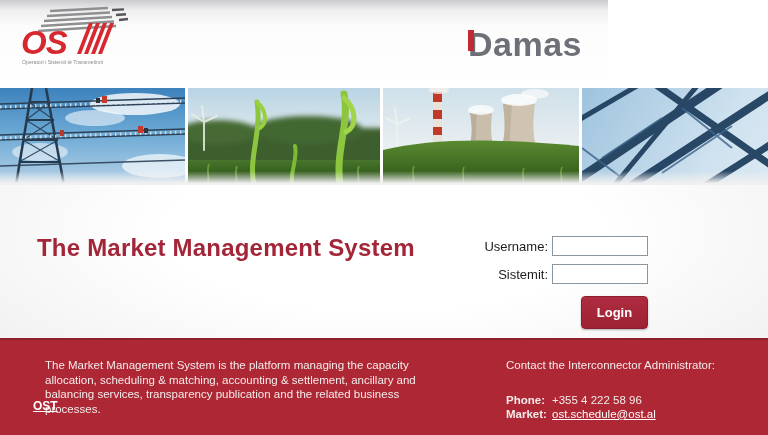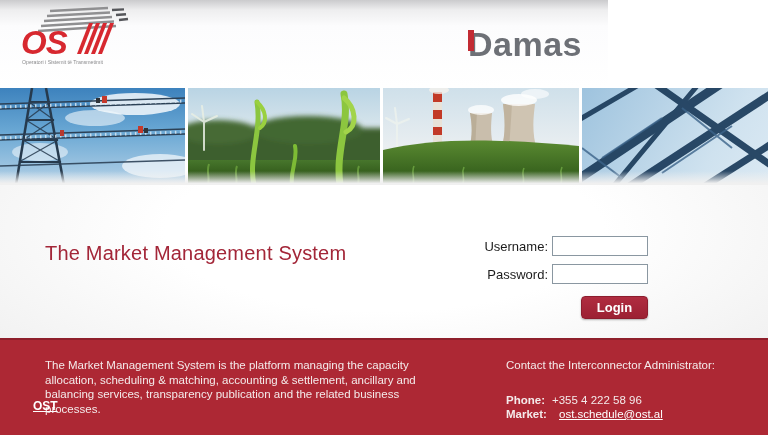--- a/index.html
+++ b/index.html
@@ -22,46 +22,46 @@
   .p2{width:192px;background:linear-gradient(180deg,#b9d4e4,#e2ebee 55%,#d5e3da);}
   .p3{width:196px;background:linear-gradient(180deg,#cfe0ea,#e9eef1 60%,#e6ecef);}
   .p4{width:186px;background:linear-gradient(120deg,#9ec3de,#cfe2ef 70%,#dbe9f3);}
   .panel svg{position:absolute;left:0;top:0;width:100%;height:100%;display:block;}
   .strip::after{content:"";position:absolute;left:0;right:0;bottom:0;height:14px;
                 background:linear-gradient(rgba(244,244,244,0),#f0f0f0 88%);pointer-events:none;}
 
   
   .main{position:absolute;top:185px;left:0;width:768px;height:153px;
         background:radial-gradient(95% 175% at 50% 30%,#ffffff 30%,#f2f2f2 65%,#dddddd 100%);}
-  .title{position:absolute;left:29px;top:41px;margin:16px;font-size:20px;font-weight:400;
+  .title{position:absolute;left:29px;top:41px;margin:8px;font-size:24px;font-weight:700;
          color:#a32638;letter-spacing:.2px;white-space:nowrap;}
   .subtitle{position:absolute;left:30px;top:75px;margin:0;font-size:13.5px;color:#7c7c7c;white-space:nowrap;}
   .lbl{position:absolute;width:93px;text-align:right;font-size:13px;font-weight:normal;color:#1c1c1c;}
   .lbl-user{left:455px;top:54px;}
   .lbl-pass{left:455px;top:82px;}
   .inp{position:absolute;width:96px;height:20px;box-sizing:border-box;border:1px solid #8a97a1;
        background:#fff;font-size:13px;padding:1px 4px;font-family:inherit;}
   .inp-user{left:552px;top:51px;}
   .inp-pass{left:552px;top:79px;}
-  .login-btn{position:absolute;left:581px;top:111px;width:67px;height:23px;
+  .login-btn{position:absolute;left:581px;top:111px;width:67px;height:33px;
              background:linear-gradient(#b02c40,#9c2133);color:#fff;font-weight:bold;font-size:13px;
              border:1px solid #8c1d2e;border-radius:4px;box-shadow:0 1px 2px rgba(0,0,0,.3);
              font-family:inherit;cursor:pointer;padding:0;}
 
   
   .footer{position:absolute;top:338px;left:0;width:768px;height:97px;background:#ad2834;
           border-top:2px solid #8e1f2b;box-sizing:border-box;color:#f4eaea;}
   .footer-desc{position:absolute;left:33px;top:6px;width:406px;margin:12px;font-size:11.5px;line-height:14.5px;}
   .ost-link{position:absolute;left:33px;top:59px;color:#ffffff;font-weight:bold;font-size:12px;
             text-decoration:underline;}
   .contact{position:absolute;left:506px;top:19px;font-size:11.5px;}
   .contact-heading{margin-bottom:22px;}
   .contact-row{line-height:14px;}
   .c-label{display:inline-block;width:46px;font-weight:bold;}
-  .email-link{color:#ffffff;text-decoration:underline;margin-left:7px;}
+  .email-link{color:#ffffff;text-decoration:underline;}
 </style>
 </head>
 <body>
 
 <div class="page">
 
   <header class="header">
     <div class="ost-logo">
       <svg viewBox="0 0 120 64" width="120" height="64">
         <g stroke="#8f8f91" stroke-width="2.4" fill="none">
@@ -215,21 +215,21 @@
       </svg>
     </div>
   </div>
 
   <main class="main">
     <h1 class="title">The Market Management System</h1>
 
     <form class="login-form">
       <label class="lbl lbl-user" for="username">Username:</label>
       <input class="inp inp-user" id="username" type="text" value="" style="">
-      <label class="lbl lbl-pass" for="password">Password:</label>
+      <label class="lbl lbl-pass" for="password">Sistemit:</label>
       <input class="inp inp-pass" id="password" type="password" value="" style="">
       <button type="button" class="login-btn">Login</button>
     </form>
   </main>
 
   <footer class="footer">
     <p class="footer-desc">The Market Management System is the platform managing the capacity allocation, scheduling &amp; matching, accounting &amp; settlement, ancillary and balancing services, transparency publication and the related business processes.</p>
     <a class="ost-link" href="#">OST</a>
     <div class="contact">
       <div class="contact-heading">Contact the Interconnector Administrator:</div>

